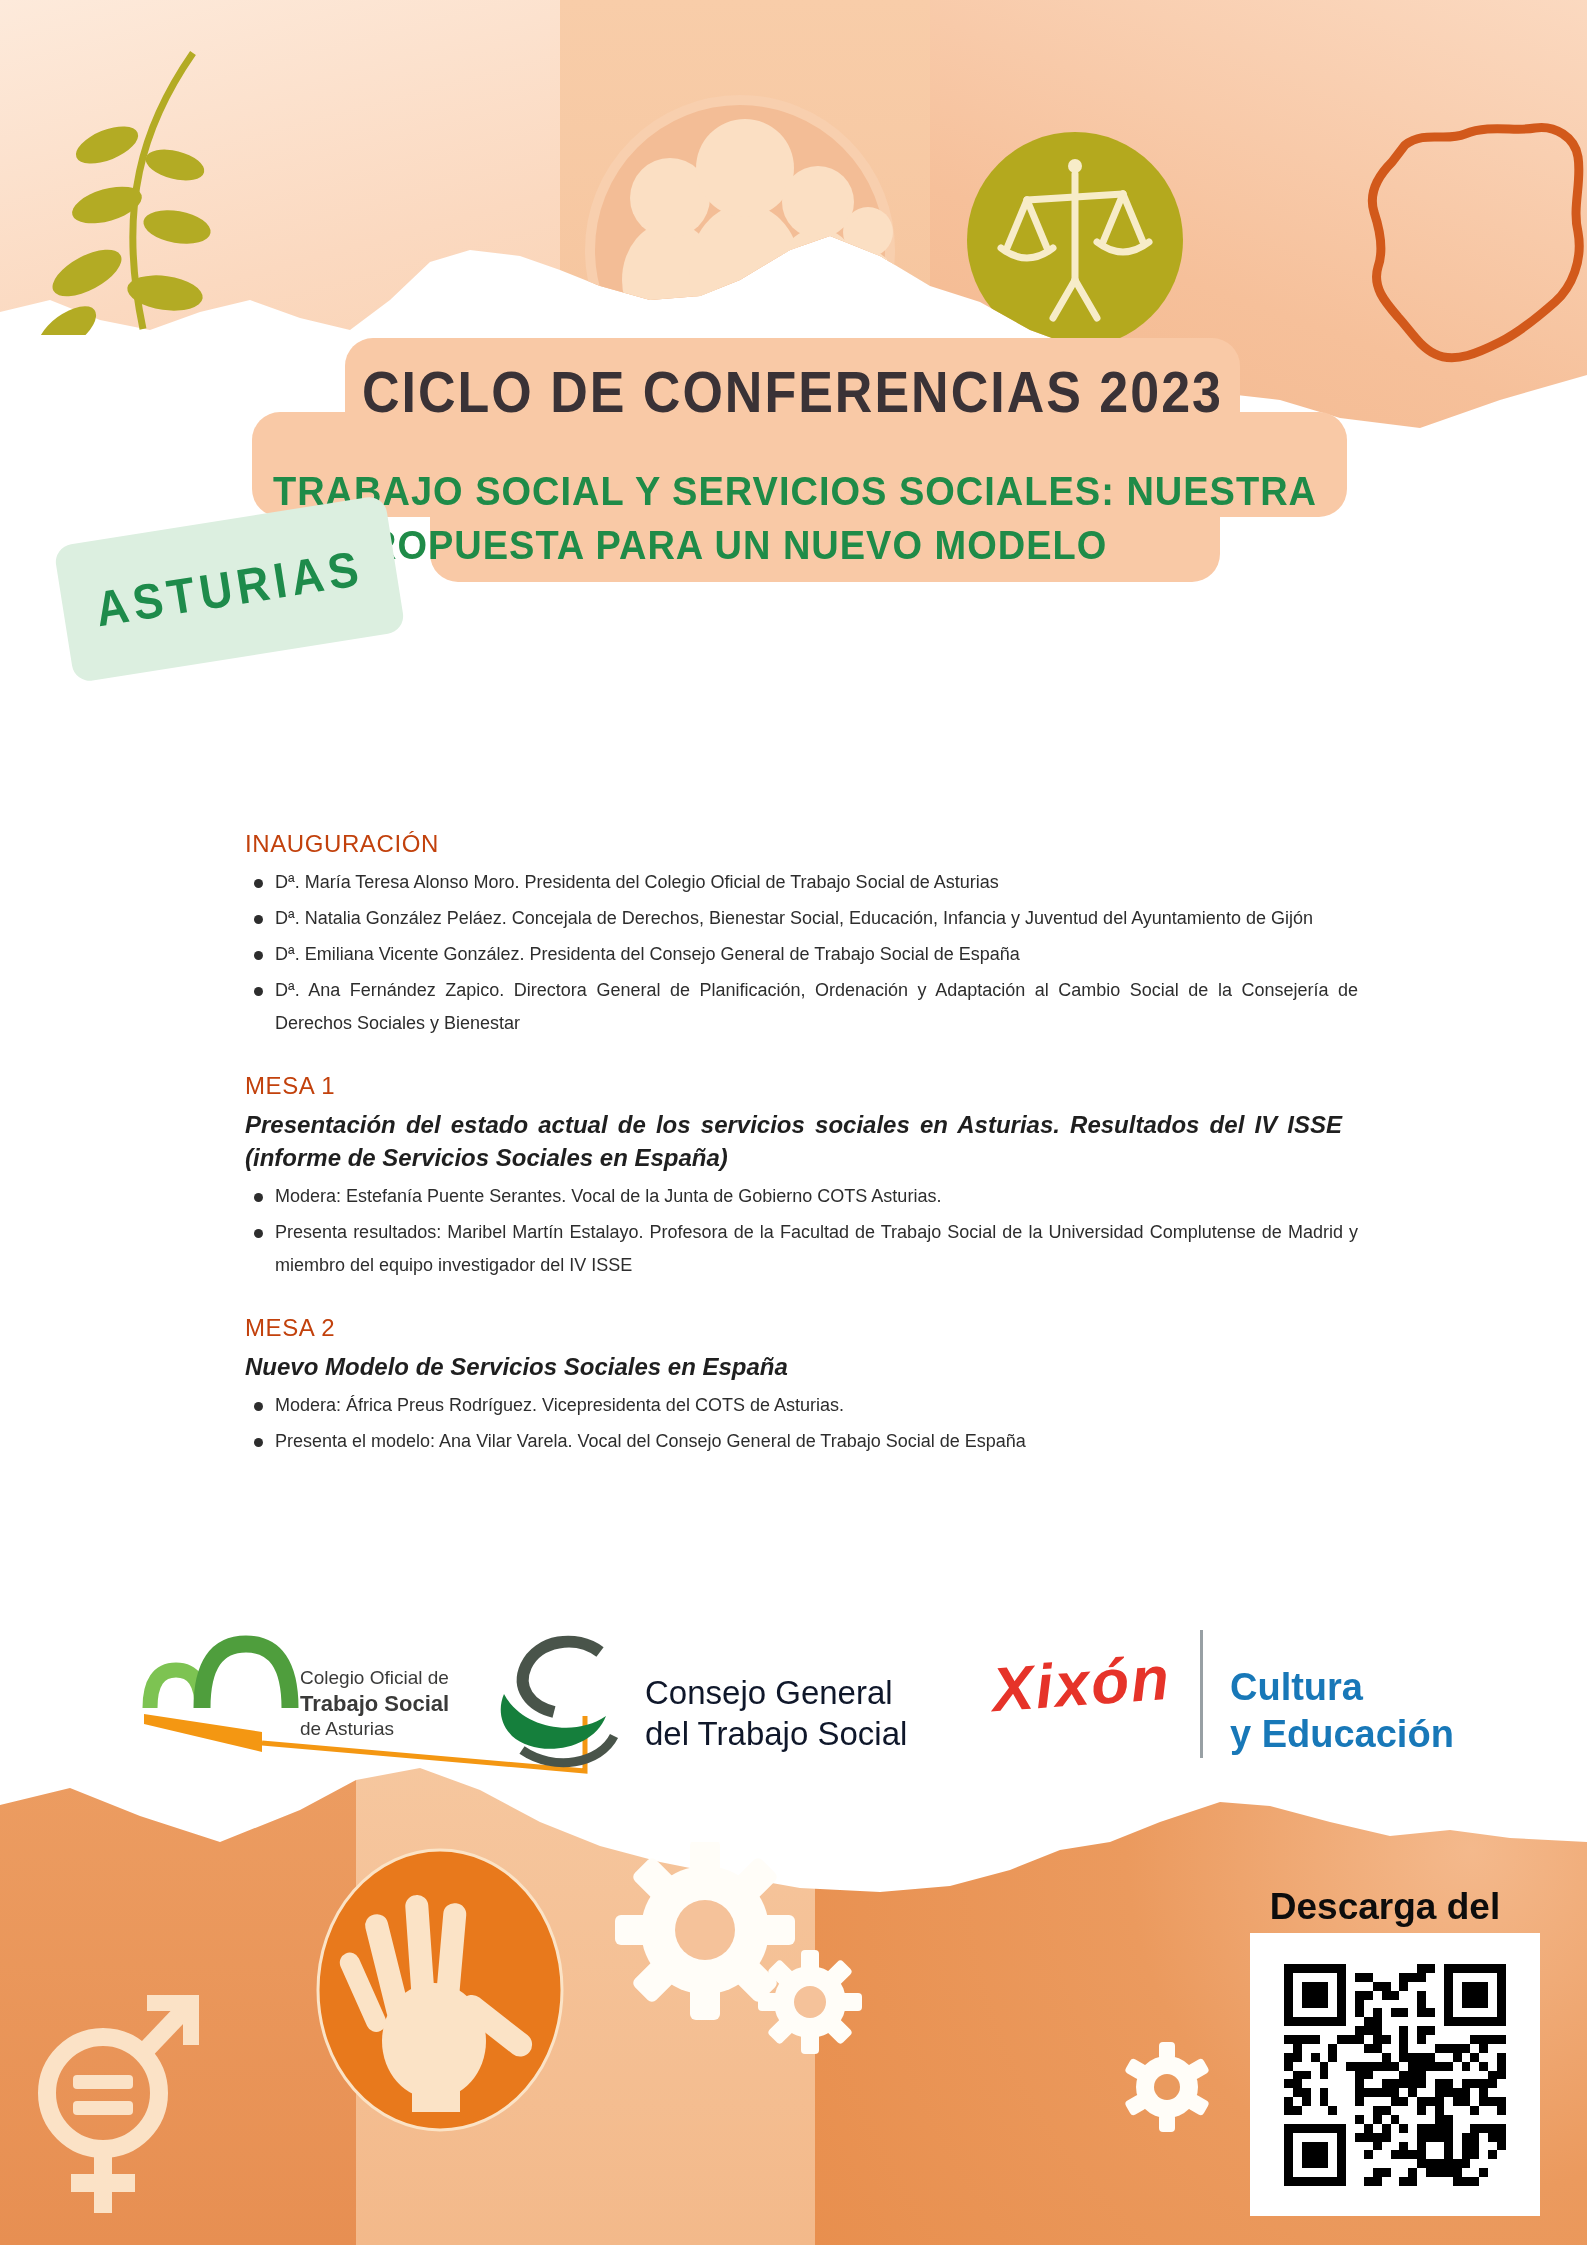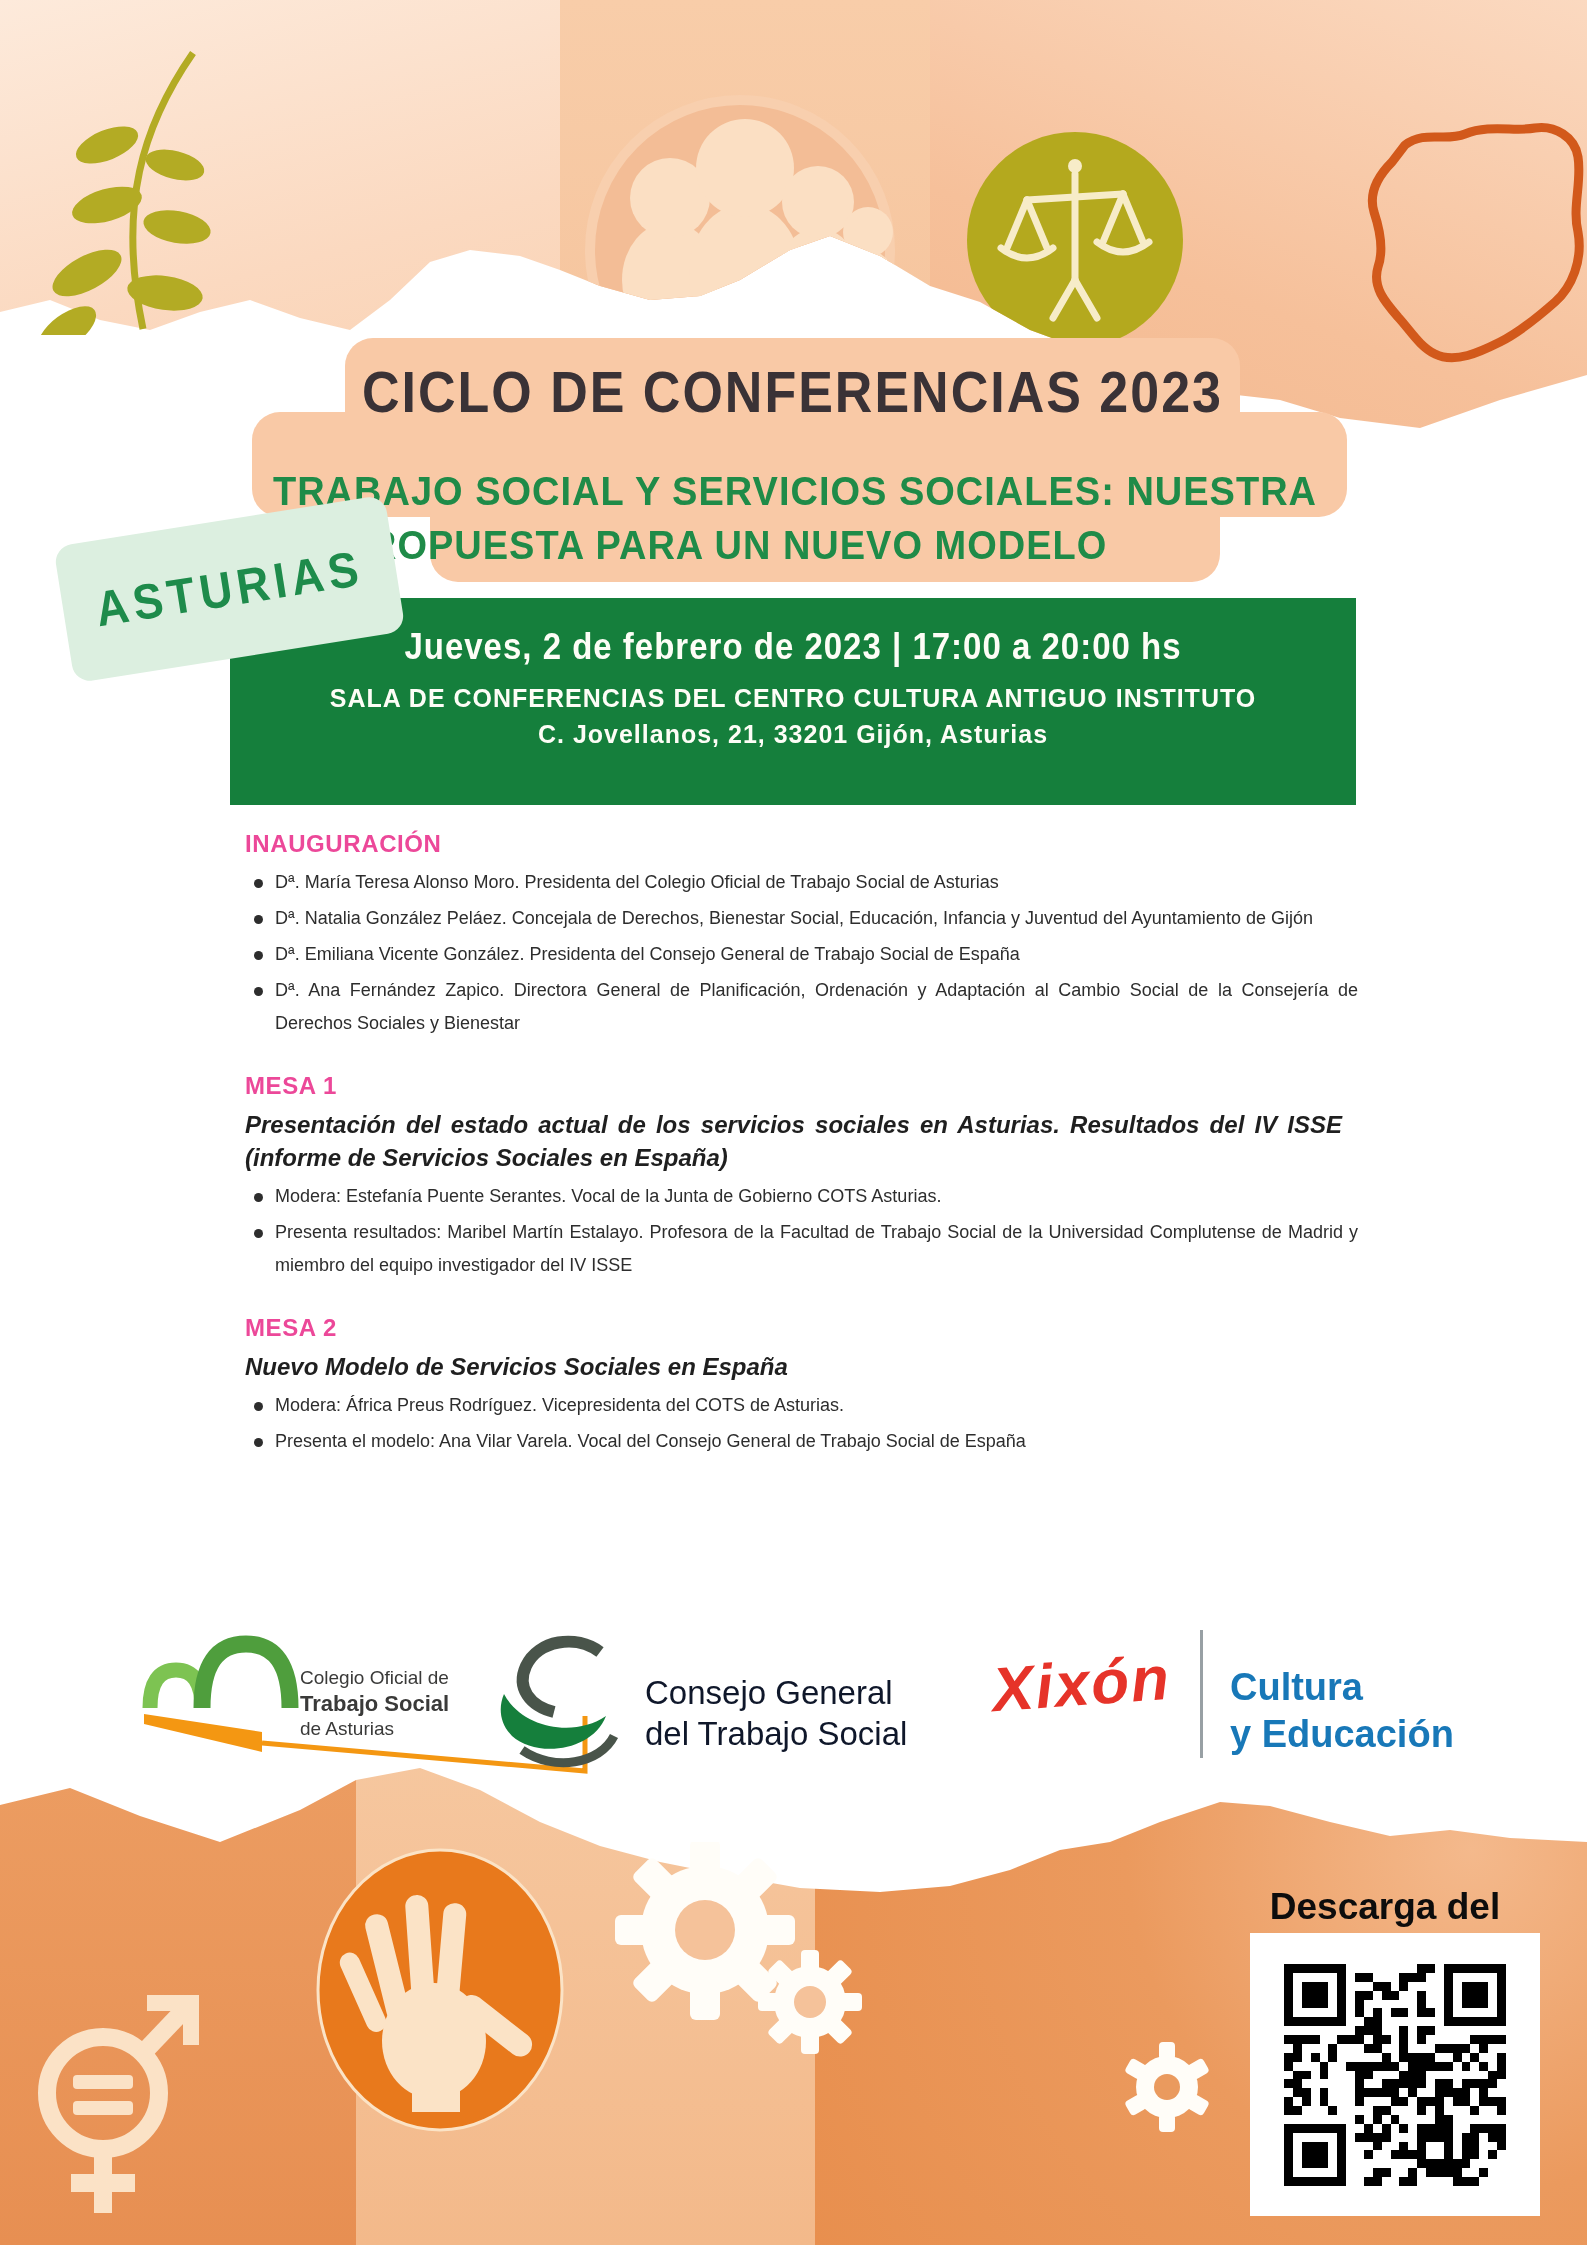--- a/index.html
+++ b/index.html
@@ -42,21 +42,21 @@
   
   .banner{position:absolute;left:230px;top:598px;width:1126px;height:207px;background:#157f3c;
     color:#fdfdf6;text-align:center;z-index:3;}
   .banner .l1{margin-top:30px;font-size:33px;font-weight:bold;letter-spacing:1px;transform:scaleY(1.1);}
   .banner .l2{margin-top:18px;font-size:25px;font-weight:bold;letter-spacing:1px;transform:scaleY(1.05);}
   .banner .l3{margin-top:7px;font-size:25px;font-weight:bold;letter-spacing:1px;transform:scaleY(1.05);}
 
   
   .content{position:absolute;left:245px;top:830px;width:1113px;color:#2d2d2d;}
   .section{margin-bottom:32px;}
-  .section-heading{font-size:24px;font-weight:bold;letter-spacing:.6px;margin:0 0 8px 0;color:#ec4899;}
+  .section-heading{font-size:24px;font-weight:normal;letter-spacing:.6px;margin:0 0 8px 0;color:#c2410c;}
   .section-desc{font-style:italic;font-weight:bold;font-size:24px;line-height:33px;
     text-align:justify;margin:0 16px 6px 0;color:#1f1f1f;}
   .content ul{margin:0;padding:0;list-style:none;}
   .content li{position:relative;padding-left:30px;font-size:18px;line-height:33px;
     text-align:justify;margin-bottom:3px;}
   .content li::before{content:"";position:absolute;left:9px;top:13px;width:9px;height:9px;
     border-radius:50%;background:#2d2d2d;}
 
   
   .logo-text{position:absolute;color:#3a3a39;margin-top:26px;}
@@ -152,25 +152,20 @@
   <div class="blob blob-b"></div>
   <div class="blob blob-c"></div>
   <div class="title">CICLO DE CONFERENCIAS 2023</div>
   <div class="subtitle1">TRABAJO SOCIAL Y SERVICIOS SOCIALES: NUESTRA</div>
   <div class="subtitle2">PROPUESTA PARA UN NUEVO MODELO</div>
 
   <div class="stamp">
     <span>ASTURIAS</span>
   </div>
 
-  <div class="banner">
-    <div class="l1">Jueves, 2 de febrero de 2023 | 17:00 a 20:00 hs</div>
-    <div class="l2">SALA DE CONFERENCIAS DEL CENTRO CULTURA ANTIGUO INSTITUTO</div>
-    <div class="l3">C. Jovellanos, 21, 33201 Gijón, Asturias</div>
-  </div>
 
   <div class="content">
     <div class="section">
       <h3 class="section-heading">INAUGURACIÓN</h3>
       <ul>
         <li>Dª. María Teresa Alonso Moro. Presidenta del Colegio Oficial de Trabajo Social de Asturias</li>
         <li>Dª. Natalia González Peláez. Concejala de Derechos, Bienestar Social, Educación, Infancia y Juventud del Ayuntamiento de Gijón</li>
         <li>Dª. Emiliana Vicente González. Presidenta del Consejo General de Trabajo Social de España</li>
         <li>Dª. Ana Fernández Zapico. Directora General de Planificación, Ordenación y Adaptación al Cambio Social de la Consejería de Derechos Sociales y Bienestar</li>
       </ul>

